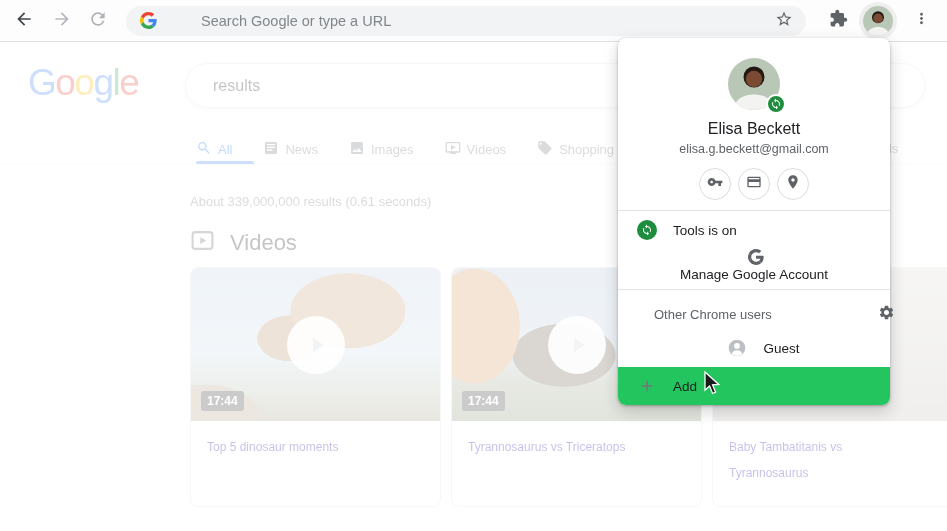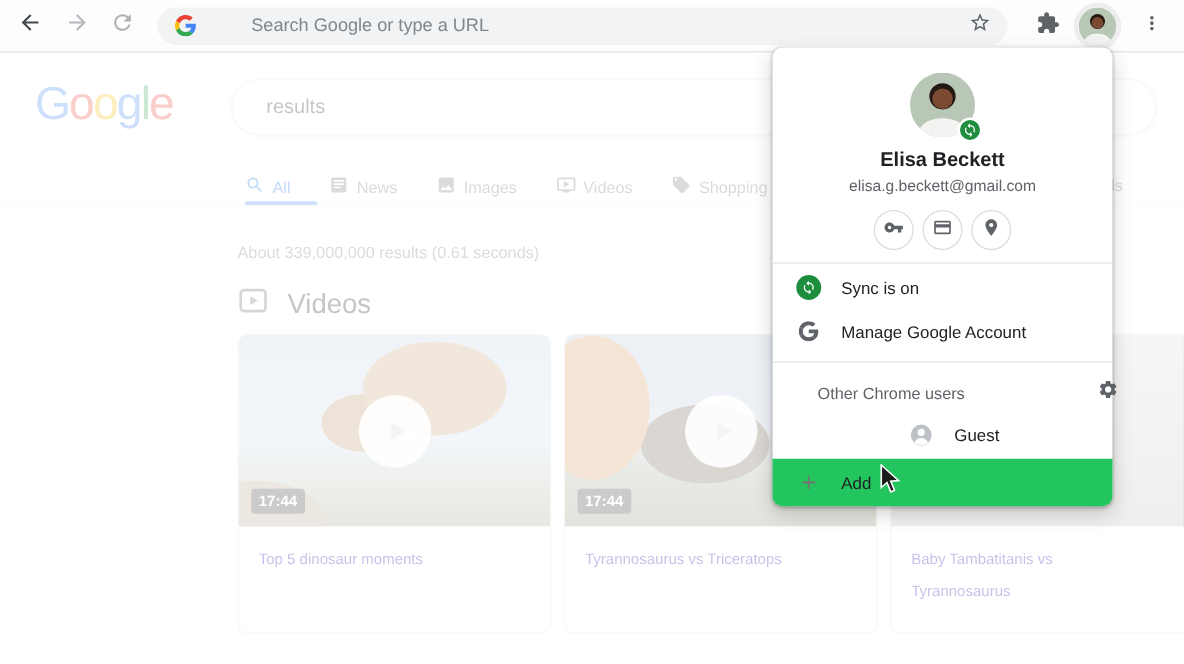--- a/index.html
+++ b/index.html
@@ -96,34 +96,34 @@
           background:#fff; border-radius:8px; z-index:30;
           box-shadow:0 1px 3px rgba(0,0,0,0.28), 0 6px 16px rgba(0,0,0,0.18); }
   .menu-avatar { position:absolute; left:110px; top:20px; width:52px; height:52px;
                  border-radius:50%; overflow:hidden; }
   .menu-avatar svg { width:100%; height:100%; display:block; }
   .sync-badge { position:absolute; left:148px; top:56px; width:20px; height:20px;
                 border-radius:50%; background:#1e8e3e; border:2px solid #fff;
                 display:flex; align-items:center; justify-content:center; }
   .sync-badge svg { width:12px; height:12px; color:#fff; }
   .m-name { position:absolute; left:0; top:82px; width:272px; text-align:center;
-            font-size:16px; font-weight:700; color:#202124; }
+            font-size:16px; font-weight:400; color:#202124; }
   .m-email { position:absolute; left:0; top:104px; width:272px; text-align:center;
              font-size:12.5px; color:#5f6368; }
   .shortcuts { position:absolute; left:0; top:130px; width:272px; display:flex;
                justify-content:center; }
   .sc-btn { width:32px; height:32px; border:1px solid #dadce0; border-radius:50%;
             margin:0 3.5px; display:flex; align-items:center; justify-content:center;
             color:#5f6368; }
   .sc-btn svg { width:16px; height:16px; }
   .m-div { position:absolute; left:0; width:272px; height:1px; background:#e3e3e3; }
   .div-1 { top:172px; } .div-2 { top:251px; }
   .m-row { position:absolute; left:0; width:272px; height:36px; display:flex;
            align-items:center; font-size:13.5px; color:#202124; }
-  .row-sync { top:174px; } .row-manage { top:209px; }
+  .row-sync { top:174px; } .row-manage { top:209px;flex-direction:column; }
   .row-guest { top:292px;justify-content:center; } .row-add { top:329px; height:38px; background:#22c55e;
                border-radius:0 0 8px 8px; }
   .m-row .r-ico { width:20px; height:20px; margin:0 16px 0 19px; display:flex;
                   align-items:center; justify-content:center; flex:0 0 auto; }
   .r-ico.sync-grn { border-radius:50%; background:#1e8e3e; color:#fff; }
   .r-ico.sync-grn svg { width:12px; height:12px; }
   .r-ico.g-gray { color:#5f6368; } .r-ico.g-gray svg { width:16px; height:16px; }
   .r-ico.guest-ico svg { width:24px; height:24px; }
   .r-ico.plus-ico { color:#757575; } .r-ico.plus-ico svg { width:18px; height:18px; }
   .sect-row { position:absolute; left:0; top:260px; width:272px; height:32px;
@@ -323,21 +323,21 @@
   </div>
 
   <div class="m-div div-1"></div>
 
   <div class="m-row row-sync">
     <span class="r-ico sync-grn">
         <svg viewBox="0 0 24 24" fill="currentColor">
           <path d="M12 4V1L8 5l4 4V6c3.31 0 6 2.69 6 6 0 1.01-.25 1.97-.7 2.8l1.46 1.46C19.54 15.03 20 13.57 20 12c0-4.42-3.58-8-8-8zm0 14c-3.31 0-6-2.69-6-6 0-1.01.25-1.97.7-2.8L5.24 7.74C4.46 8.97 4 10.43 4 12c0 4.42 3.58 8 8 8v3l4-4-4-4v3z"></path>
         </svg>
       </span>
-    <span>Sync is on</span>
+    <span>Tools is on</span>
   </div>
 
   <div class="m-row row-manage">
     <span class="r-ico g-gray">
         <svg viewBox="0 0 48 48" fill="currentColor">
           <path d="M24 9.5c3.54 0 6.71 1.22 9.21 3.6l6.85-6.85C35.9 2.38 30.47 0 24 0 14.62 0 6.51 5.38 2.56 13.22l7.98 6.19C12.43 13.72 17.74 9.5 24 9.5z"></path>
           <path d="M46.98 24.55c0-1.57-.15-3.09-.38-4.55H24v9.02h12.94c-.58 2.96-2.26 5.48-4.78 7.18l7.73 6c4.51-4.18 7.09-10.36 7.09-17.65z"></path>
           <path d="M10.53 28.59c-.48-1.45-.76-2.99-.76-4.59s.27-3.14.76-4.59l-7.98-6.19C.92 16.46 0 20.12 0 24c0 3.88.92 7.54 2.56 10.78l7.97-6.19z"></path>
           <path d="M24 48c6.48 0 11.93-2.13 15.89-5.81l-7.73-6c-2.15 1.45-4.92 2.3-8.16 2.3-6.26 0-11.57-4.22-13.47-9.91l-7.98 6.19C6.51 42.62 14.62 48 24 48z"></path>
         </svg>

